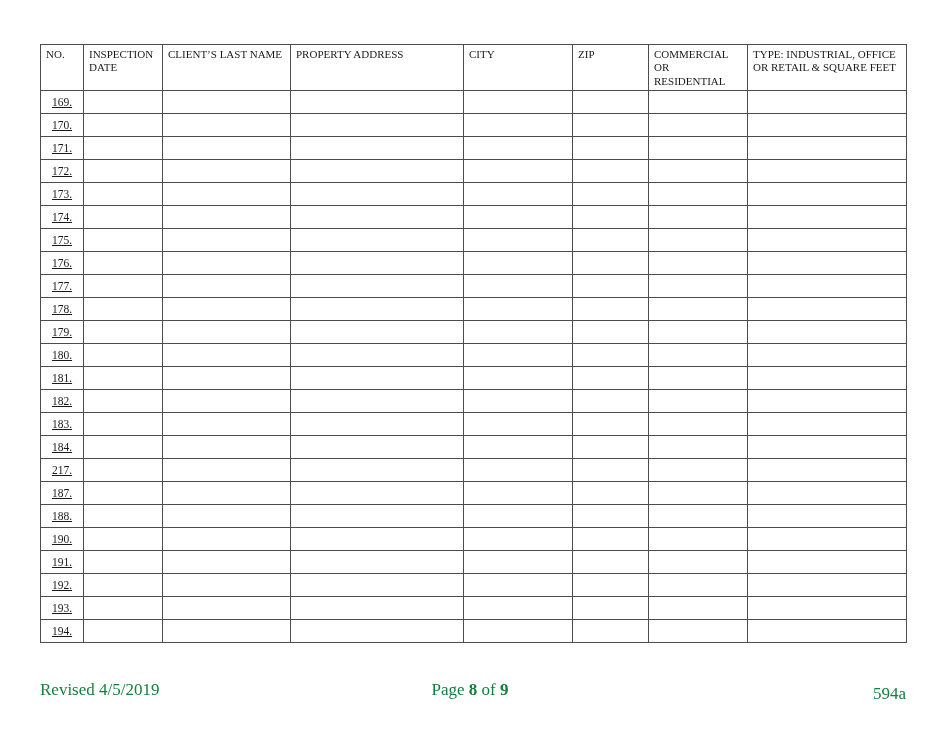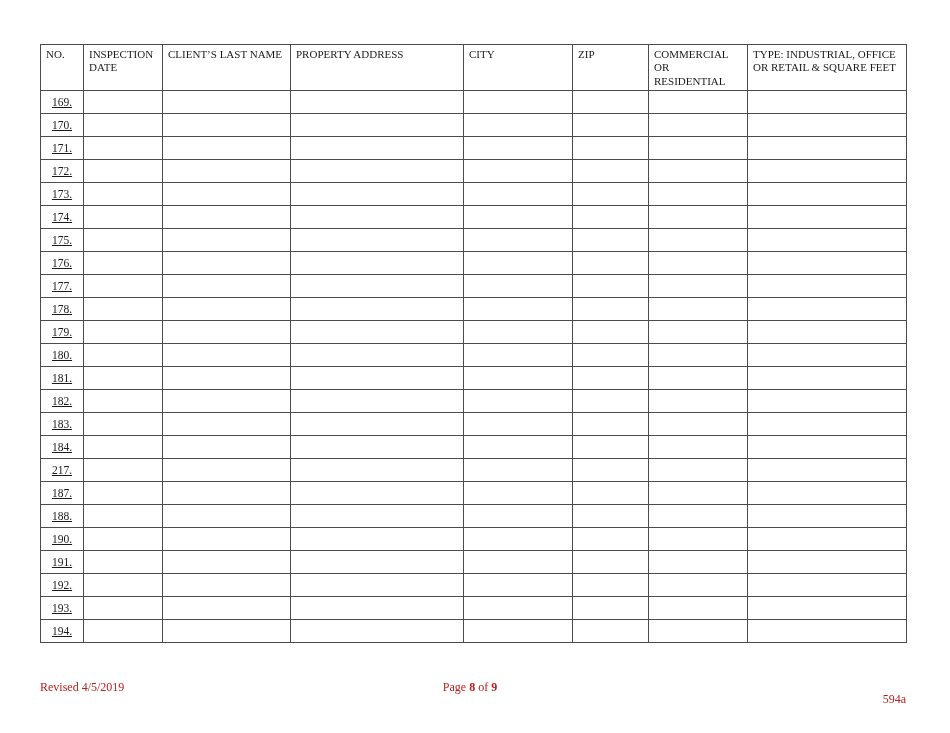--- a/index.html
+++ b/index.html
@@ -55,26 +55,26 @@
     padding: 0 4px;
     color: #1a1a1a;
     text-decoration: underline;
   }
   .footer {
     position: absolute;
     left: 40px;
     top: 680px;
     width: 866px;
     height: 18px;
-    font-size: 12px;
-    color: #b91c1c;
+    font-size: 17px;
+    color: #15803d;
   }
   .footer .revised { position: absolute; left: 0; top: 0; }
   .footer .page-indicator { position: absolute; left: 0; right: 6px; top: 0; text-align: center; }
-  .footer .form-number { position: absolute; right: 0; top: 12px; margin-left: 16px; }
+  .footer .form-number { position: absolute; right: 0; top: 4px; margin-left: 16px; }
   .bold { font-weight: bold; }
 </style>
 </head>
 <body>
 
 <div class="page">
 
   <table class="log-table">
     <colgroup>
       <col style="width:43px">

